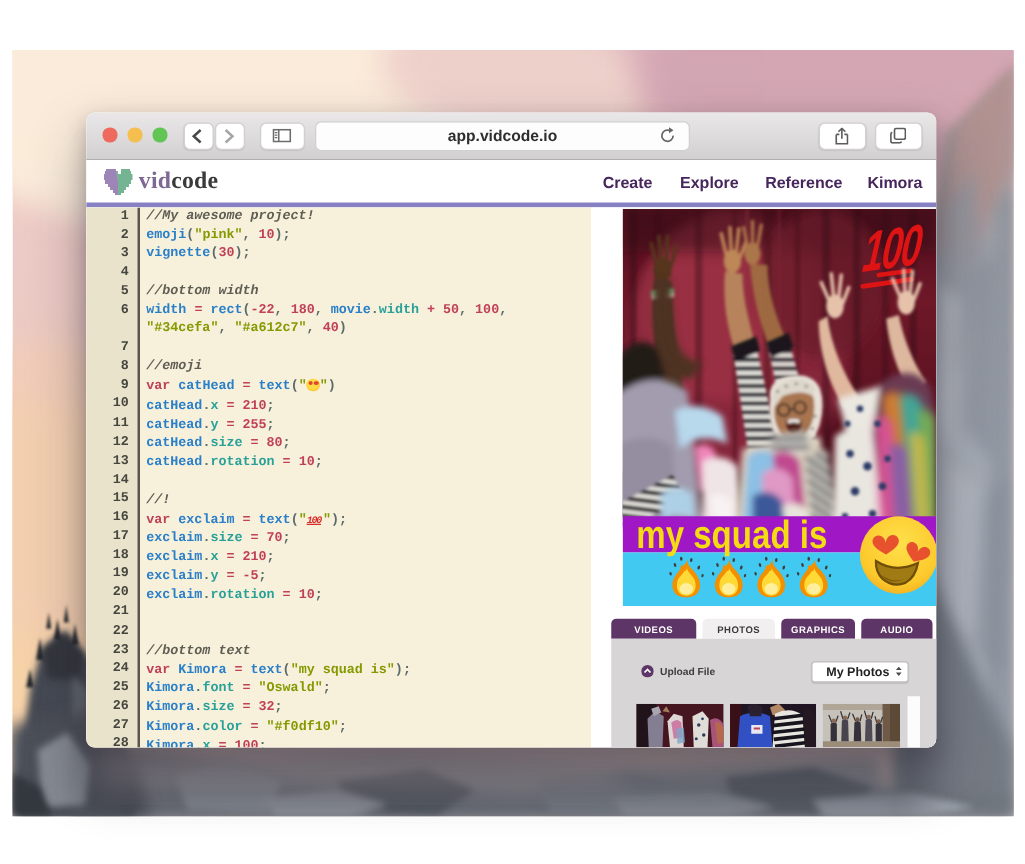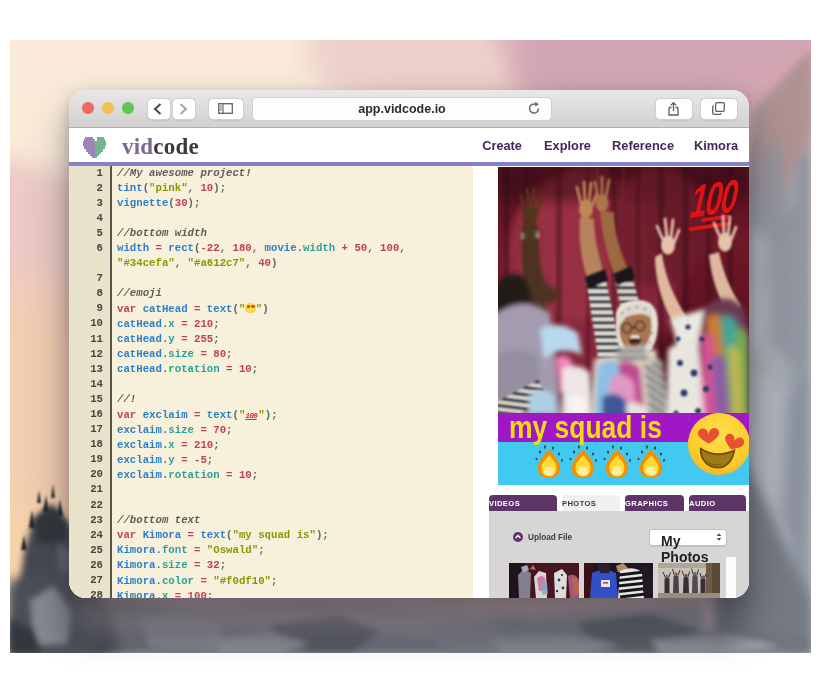--- a/index.html
+++ b/index.html
@@ -1,45 +1,45 @@
 <!DOCTYPE html>
 <html><head><meta charset="utf-8"><style>
 html,body{margin:0;padding:0}
 body{width:820px;height:691px;background:#fff;font-family:"Liberation Sans",sans-serif;position:relative;overflow:hidden}
 .wall{position:absolute;left:10px;top:40px;width:801px;height:613px}
-.win{position:absolute;left:69px;top:90px;width:680px;height:508px;border-radius:17px;background:#fff;overflow:hidden;box-shadow:0 24px 45px rgba(45,42,55,.42),0 6px 16px rgba(45,42,55,.28)}
+.win{position:absolute;left:69px;top:90px;width:680px;height:508px;border-radius:7px;background:#fff;overflow:hidden;box-shadow:0 24px 45px rgba(45,42,55,.42),0 6px 16px rgba(45,42,55,.28)}
 .toolbar{position:absolute;left:0;top:0;width:680px;height:37px;background:linear-gradient(#e9e7e8,#d3d0d1);border-bottom:1px solid #b1aeaf}
 .light{position:absolute;top:12.2px;width:11.5px;height:11.5px;border-radius:50%}
 .tb-btn{position:absolute;top:8px;height:20px;background:#fff;border:1px solid #d2cfd0;border-radius:5px;box-shadow:0 .5px 1px rgba(0,0,0,.08)}
 .urlbar{position:absolute;left:183px;top:7px;width:298px;height:22px;background:#fdfdfd;border:1px solid #d2cfd0;border-radius:5px;text-align:center;font-size:12.5px;line-height:22px;color:#2e2e2e;font-weight:bold}
 .header{position:absolute;left:0;top:38px;width:680px;height:34px;background:#fff}
 .pline{position:absolute;left:0;top:72px;width:680px;height:3.5px;background:#8781c4}
 .logo{position:absolute;left:14px;top:6px;display:flex;align-items:center}
-.logotext{font-family:"Liberation Serif",serif;font-weight:bold;font-size:23px;margin-left:16px;letter-spacing:.2px}
+.logotext{font-family:"Liberation Serif",serif;font-weight:bold;font-size:19px;margin-left:5px;letter-spacing:.2px}
 .nav{position:absolute;top:10px;right:11px;font-size:12.8px;font-weight:bold;color:#46265c}
 .nav span{position:absolute;top:0;white-space:nowrap}
 .content{position:absolute;left:0;top:75.5px;width:680px;height:432.5px;background:#fff}
 .editor{position:absolute;left:0;top:0;width:404px;height:432.5px;background:#f7f1dc;font-family:"Liberation Mono",monospace;font-size:10.7px;line-height:15.1px;overflow:hidden}
 .gutter{position:absolute;left:0;top:0;width:41px;height:433px;background:#eae3cb}
 .gdiv{position:absolute;left:41px;top:0;width:2px;height:433px;background:#57554c}
 .lnums{position:absolute;left:0;top:0;width:34px;text-align:right;color:#45463f;font-weight:bold}
 .code{position:absolute;left:48px;top:0;width:352px;white-space:pre;font-weight:bold;color:#5c6a6a}
 .cm{color:#5f5e54;font-style:italic}
 .cb{color:#2a7fc9}
 .cr{color:#c04057}
 .cg{color:#859900}
 .ct{color:#2aa198}
 .emo1{display:inline-block;width:10.5px;height:10.5px;border-radius:50%;background:radial-gradient(circle at 50% 38%,#ffda44 55%,#f3ae23);position:relative;top:1.5px}
 .emo1::before{content:"";position:absolute;left:1.3px;top:2.1px;width:3.2px;height:2.8px;background:#e2442e;border-radius:45% 45% 60% 60%}
 .emo1::after{content:"";position:absolute;right:1.3px;top:2.1px;width:3.2px;height:2.8px;background:#e2442e;border-radius:45% 45% 60% 60%}
 .emo2{display:inline-block;color:#d92b27;font-size:8px;font-weight:bold;font-style:italic;letter-spacing:-1px;width:13px;text-decoration:underline}
 .rightpane{position:absolute;left:404px;top:0;width:276px;height:432.5px;background:#fff}
 .video{position:absolute;left:25px;top:1px;width:251px;height:318px;overflow:hidden}
 .tabs{position:absolute;left:16px;top:329px;height:16.5px}
-.tab{position:absolute;top:0;height:16.5px;background:#5d3566;border-radius:4px 4px 0 0;color:#fff;font-size:7.6px;font-weight:bold;line-height:17px;letter-spacing:.4px}
+.tab{position:absolute;top:0;height:16.5px;background:#5d3566;border-radius:4px 4px 0 0;color:#fff;font-size:7.6px;font-weight:bold;text-align:center;line-height:17px;letter-spacing:.4px}
 .tab.active{background:#f1efef;color:#3b3b3b}
 .panel{position:absolute;left:16px;top:345.5px;width:264px;height:87px;background:#d7d5d6}
 .thumb{position:absolute;top:52px;height:35px;overflow:hidden}
 </style></head><body>
 <svg class="wall" width="801" height="613" viewBox="0 0 801 613" preserveAspectRatio="none">
 <defs>
 <filter id="bl3" x="-30%" y="-30%" width="160%" height="160%">
         <feGaussianBlur stdDeviation="3"></feGaussianBlur>
       </filter>
 <filter id="blt" x="-40%" y="-40%" width="180%" height="180%">
@@ -192,21 +192,21 @@
       <span style="right:0">Kimora</span>
     </div>
   </div>
   <div class="pline"></div>
   <div class="content">
     <div class="editor">
       <div class="gutter"></div>
       <div class="gdiv"></div>
       <div class="lnums" id="lnums">1<br>2<br>3<br>4<br>5<br>6<br>&nbsp;<br>7<br>8<br>9<br>10<br>11<br>12<br>13<br>14<br>15<br>16<br>17<br>18<br>19<br>20<br>21<br>22<br>23<br>24<br>25<br>26<br>27<br>28</div>
       <div class="code" id="code"><span class="cm">//My awesome project!</span>
-<span class="cb">tint</span>(<span class="cg">"pink"</span>, <span class="cr">10</span>);
+<span class="cb">emoji</span>(<span class="cg">"pink"</span>, <span class="cr">10</span>);
 <span class="cb">vignette</span>(<span class="cr">30</span>);
 &nbsp;
 <span class="cm">//bottom width</span>
 <span class="cb">width</span> <span class="cr">=</span> <span class="cb">rect</span>(<span class="cr">-22</span>, <span class="cr">180</span>, <span class="cb">movie</span>.<span class="ct">width</span> <span class="cr">+</span> <span class="cr">50</span>, <span class="cr">100</span>,
 <span class="cg">"#34cefa"</span>, <span class="cg">"#a612c7"</span>, <span class="cr">40</span>)
 &nbsp;
 <span class="cm">//emoji</span>
 <span class="cr">var</span> <span class="cb">catHead</span> <span class="cr">=</span> <span class="cb">text</span>(<span class="cg">"</span><span class="emo1"></span><span class="cg">"</span>)
 <span class="cb">catHead</span>.<span class="ct">x</span> <span class="cr">=</span> <span class="cr">210</span>;
 <span class="cb">catHead</span>.<span class="ct">y</span> <span class="cr">=</span> <span class="cr">255</span>;
@@ -454,21 +454,21 @@
         <div class="tab" style="left:136px;width:59px">GRAPHICS</div>
         <div class="tab" style="left:200px;width:57px">AUDIO</div>
       </div>
       <div class="panel">
         <svg style="position:absolute;left:24px;top:21px" width="10" height="10" viewBox="0 0 10 10">
             <circle cx="5" cy="5" r="5" fill="#5d3566"></circle>
             <path d="M2.6 6 L5 3.6 L7.4 6" stroke="#fff" stroke-width="1.4" fill="none"></path>
           </svg>
         <div style="position:absolute;left:39px;top:22px;font-size:8.2px;font-weight:bold;color:#3d3d3d">Upload File</div>
         <div style="position:absolute;left:160px;top:17.5px;width:76px;height:15px;background:#fff;border:1px solid #c0bec0;border-radius:3px;box-shadow:0 1px 1px rgba(0,0,0,.1)">
-          <div style="position:absolute;left:11px;top:3px;font-size:14px;font-weight:bold;color:#222">My Photos</div>
+          <div style="position:absolute;left:11px;top:3px;font-size:10px;font-weight:bold;color:#222">My Photos</div>
           <svg style="position:absolute;right:4px;top:3.5px" width="6" height="8" viewBox="0 0 6 8">
               <path d="M3 0.3 L5.3 3 H0.7 Z" fill="#4a4a4a"></path>
               <path d="M3 7.7 L0.7 5 H5.3 Z" fill="#4a4a4a"></path>
             </svg>
         </div>
         <div class="thumb" style="left:20px;width:70px" id="th1"><svg width="70" height="35" viewBox="0 0 70 35">
 <rect width="70" height="35" fill="#451520"></rect>
 <rect x="0" y="0" width="16" height="35" fill="#20131a"></rect>
 <path d="M9 12 L15 6 L22 10 L21 35 L10 35 Z" fill="#837e92"></path>
 <path d="M12 4 L18 2 L20 7 L14 10 Z" fill="#a8a4b0"></path>

